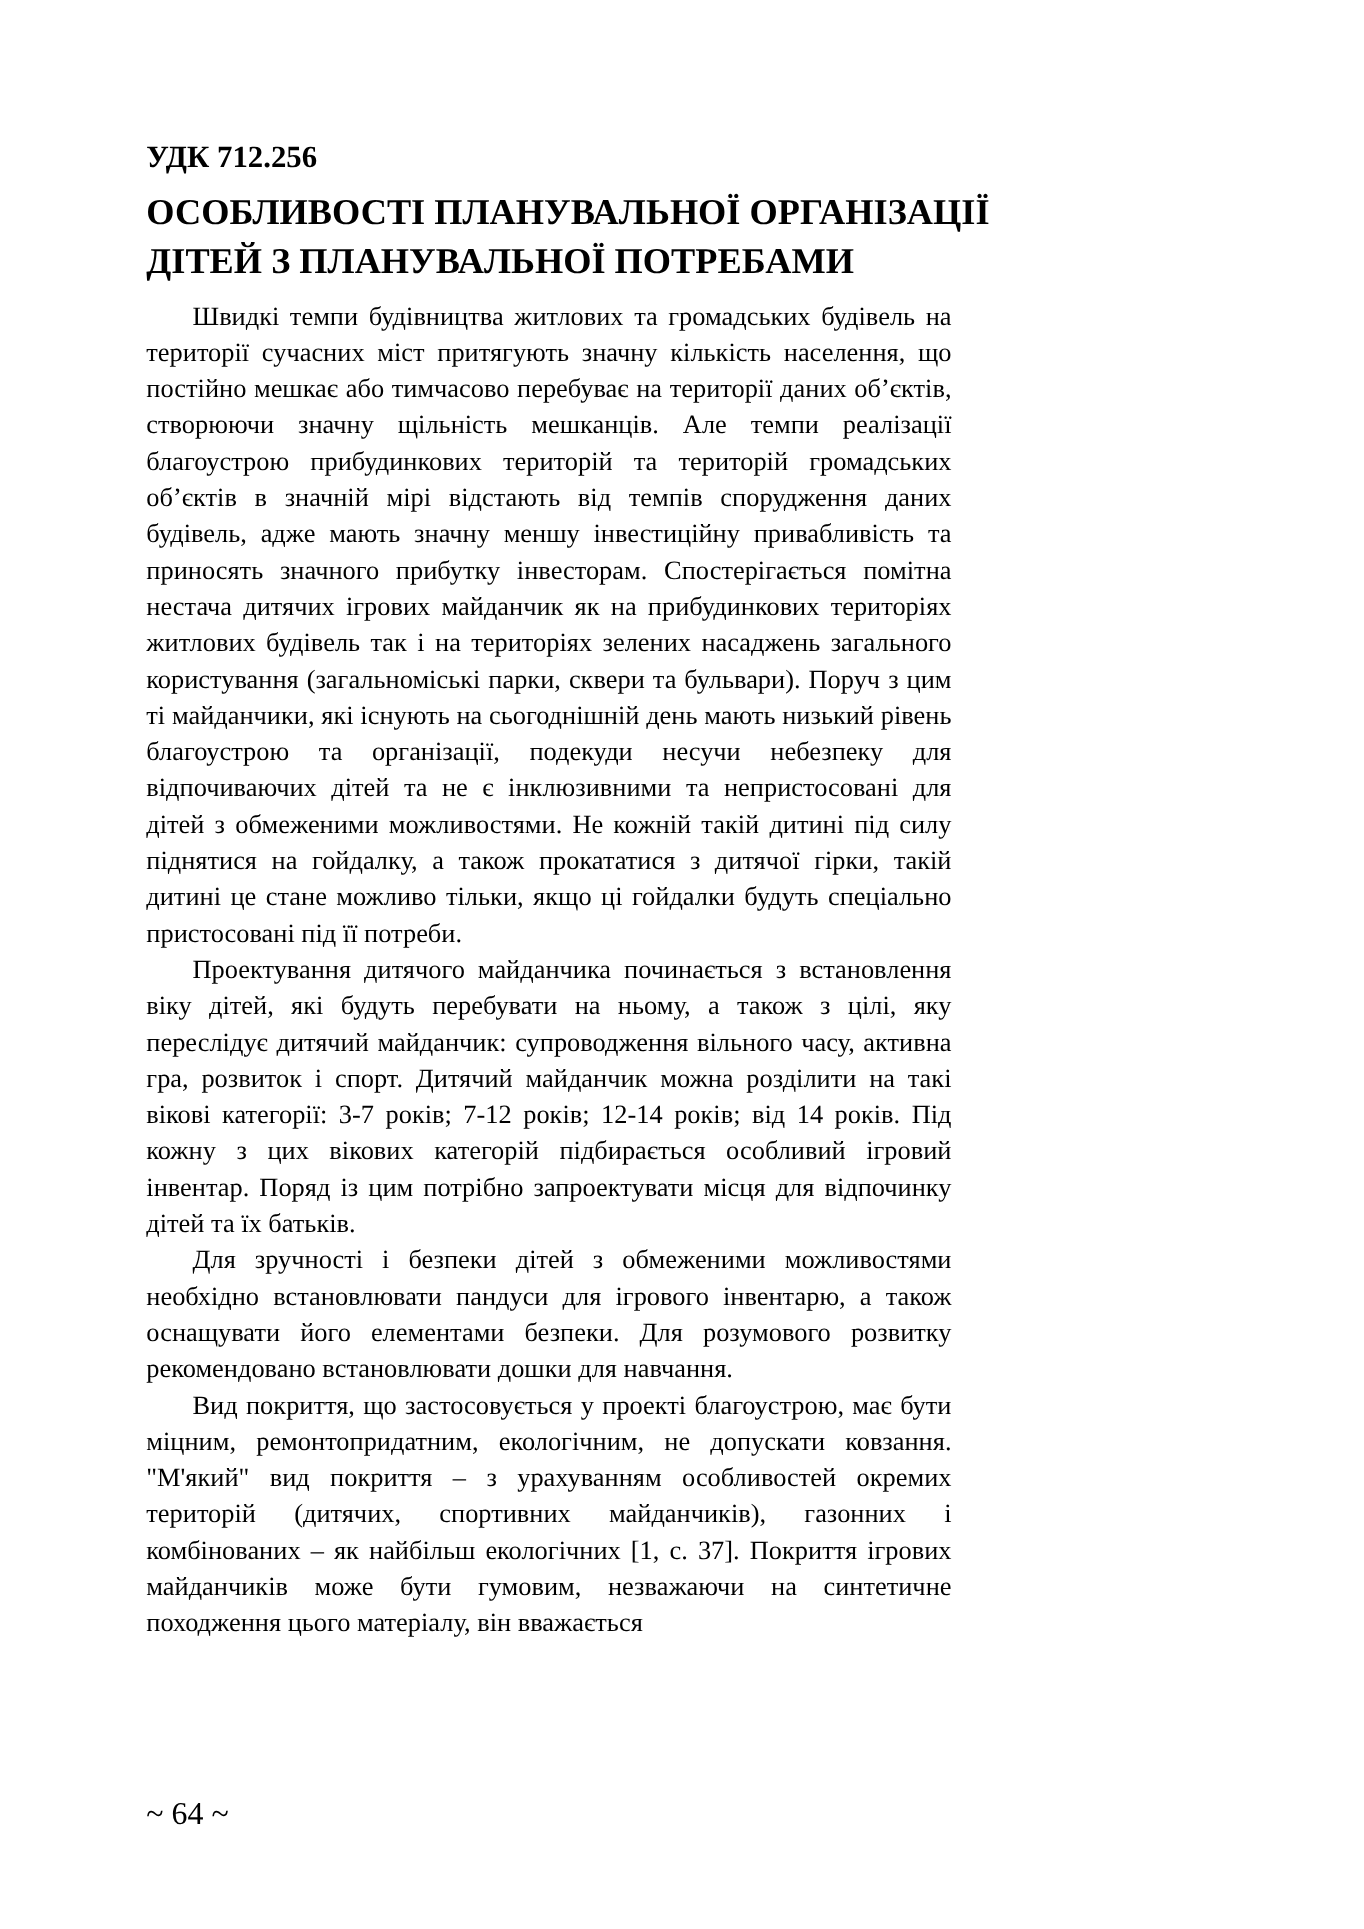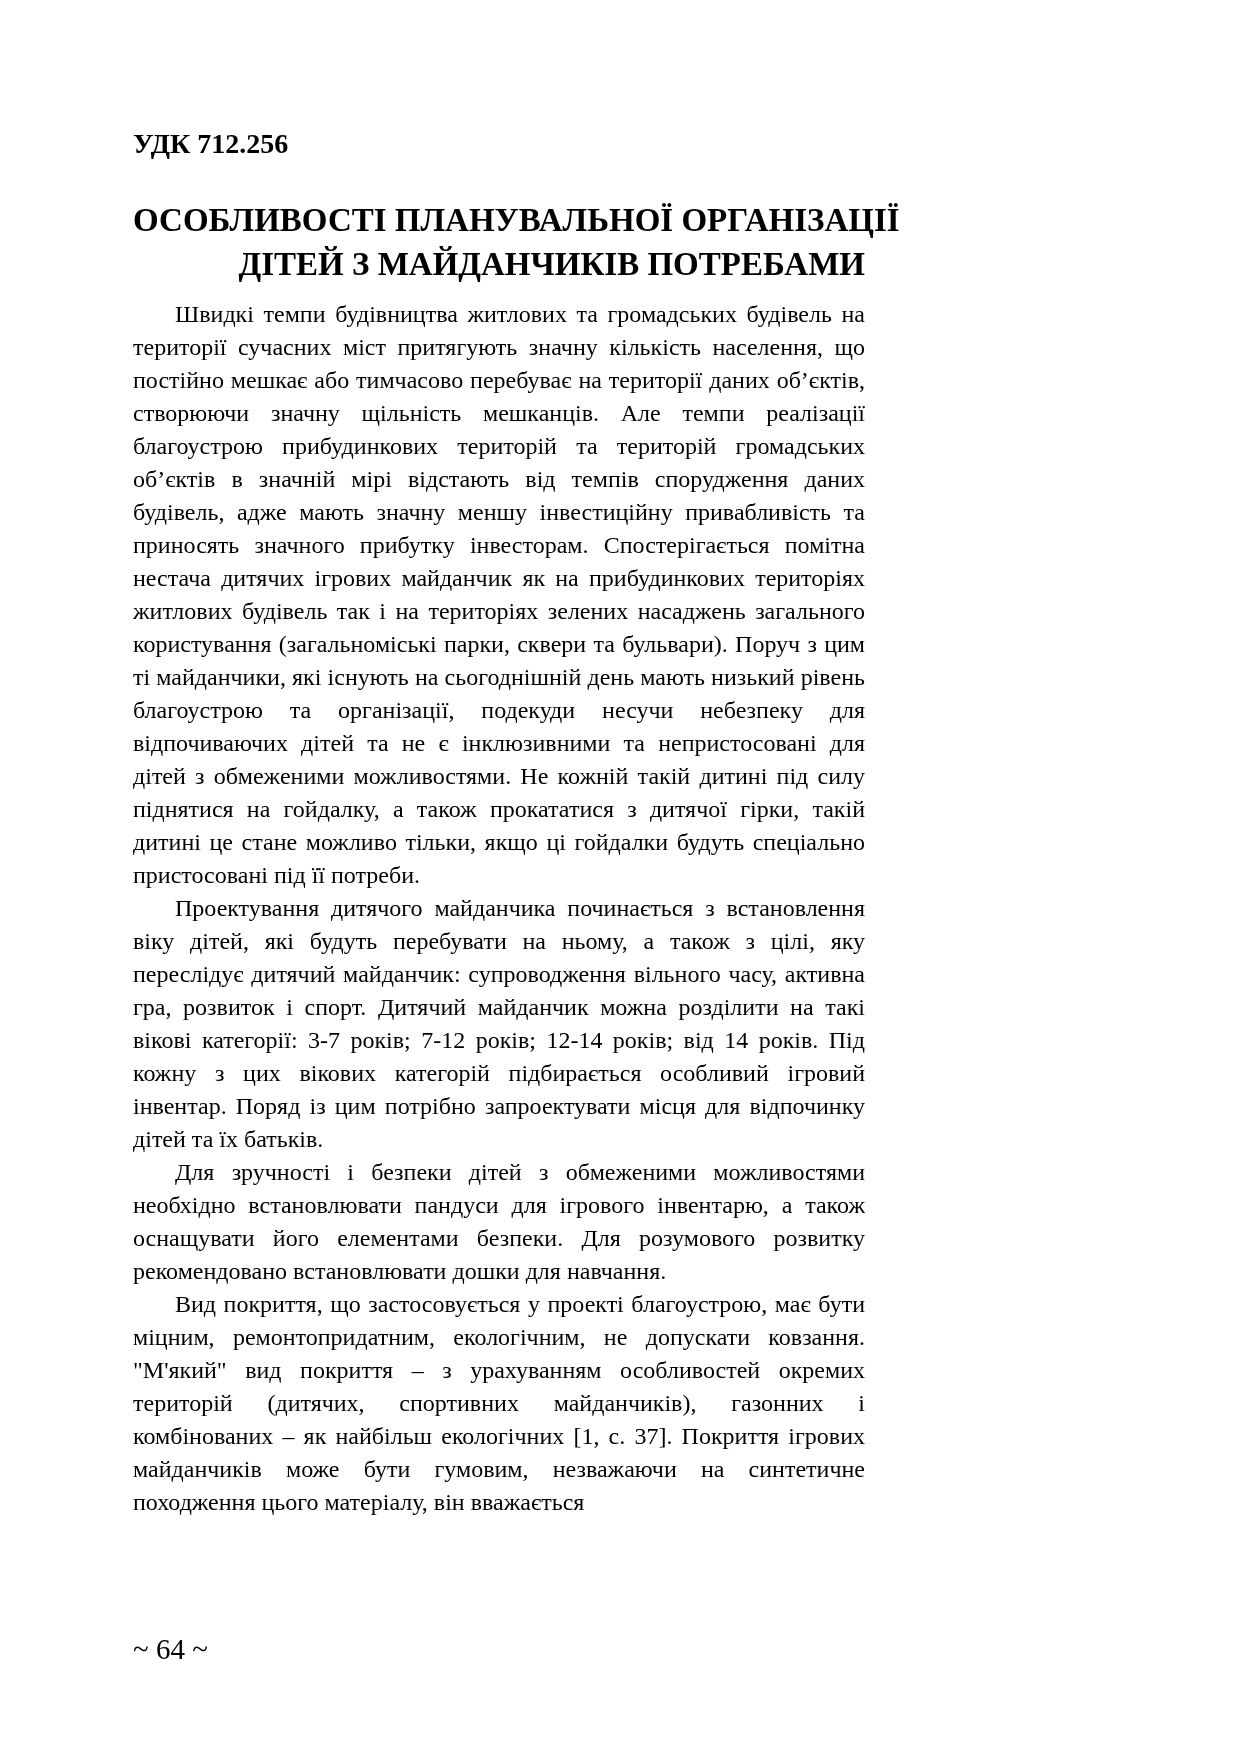--- a/index.html
+++ b/index.html
@@ -31,22 +31,22 @@
     text-align: left;
   }
   .authors {
     margin-top: 12px;
     text-align: right;
     font-style: italic;
     font-size: 24px;
     line-height: 29px;
   }
   .title {
-    margin-top: 38px;
-    text-align: right;
+    margin-top: 12px;
+    text-align: left;
     font-weight: bold;
     font-size: 33px;
     line-height: 44px;
   }
   .title .title-line {
     white-space: nowrap;
   }
   .body-text {
     margin-top: 12px;
   }
@@ -70,21 +70,21 @@
 </head>
 <body>
 
 <div class="page">
 
   <div class="udc">УДК 712.256</div>
 
 
   <div class="title">
     <div class="title-line">ОСОБЛИВОСТІ ПЛАНУВАЛЬНОЇ ОРГАНІЗАЦІЇ</div>
-    <div class="title-line">ДІТЕЙ З МАЙДАНЧИКІВ ПОТРЕБАМИ</div>
+    <div class="title-line">ДІТЕЙ З ПЛАНУВАЛЬНОЇ ПОТРЕБАМИ</div>
   </div>
 
   <div class="body-text">
     <p>Швидкі темпи будівництва житлових та громадських будівель на території сучасних міст притягують значну кількість населення, що постійно мешкає або тимчасово перебуває на території даних об’єктів, створюючи значну щільність мешканців. Але темпи реалізації благоустрою прибудинкових територій та територій громадських об’єктів в значній мірі відстають від темпів спорудження даних будівель, адже мають значну меншу інвестиційну привабливість та приносять значного прибутку інвесторам. Спостерігається помітна нестача дитячих ігрових майданчик як на прибудинкових територіях житлових будівель так і на територіях зелених насаджень загального користування (загальноміські парки, сквери та бульвари). Поруч з цим ті майданчики, які існують на сьогоднішній день мають низький рівень благоустрою та організації, подекуди несучи небезпеку для відпочиваючих дітей та не є інклюзивними та непристосовані для дітей з обмеженими можливостями. Не кожній такій дитині під силу піднятися на гойдалку, а також прокататися з дитячої гірки, такій дитині це стане можливо тільки, якщо ці гойдалки будуть спеціально пристосовані під її потреби.</p>
     <p>Проектування дитячого майданчика починається з встановлення віку дітей, які будуть перебувати на ньому, а також з цілі, яку переслідує дитячий майданчик: супроводження вільного часу, активна гра, розвиток і спорт. Дитячий майданчик можна розділити на такі вікові категорії: 3-7 років; 7-12 років; 12-14 років; від 14 років. Під кожну з цих вікових категорій підбирається особливий ігровий інвентар. Поряд із цим потрібно запроектувати місця для відпочинку дітей та їх батьків.</p>
     <p>Для зручності і безпеки дітей з обмеженими можливостями необхідно встановлювати пандуси для ігрового інвентарю, а також оснащувати його елементами безпеки. Для розумового розвитку рекомендовано встановлювати дошки для навчання.</p>
     <p>Вид покриття, що застосовується у проекті благоустрою, має бути міцним, ремонтопридатним, екологічним, не допускати ковзання. "М'який" вид покриття – з урахуванням особливостей окремих територій (дитячих, спортивних майданчиків), газонних і комбінованих – як найбільш екологічних [1, с. 37]. Покриття ігрових майданчиків може бути гумовим, незважаючи на синтетичне походження цього матеріалу, він вважається</p>
   </div>
 
 </div>

